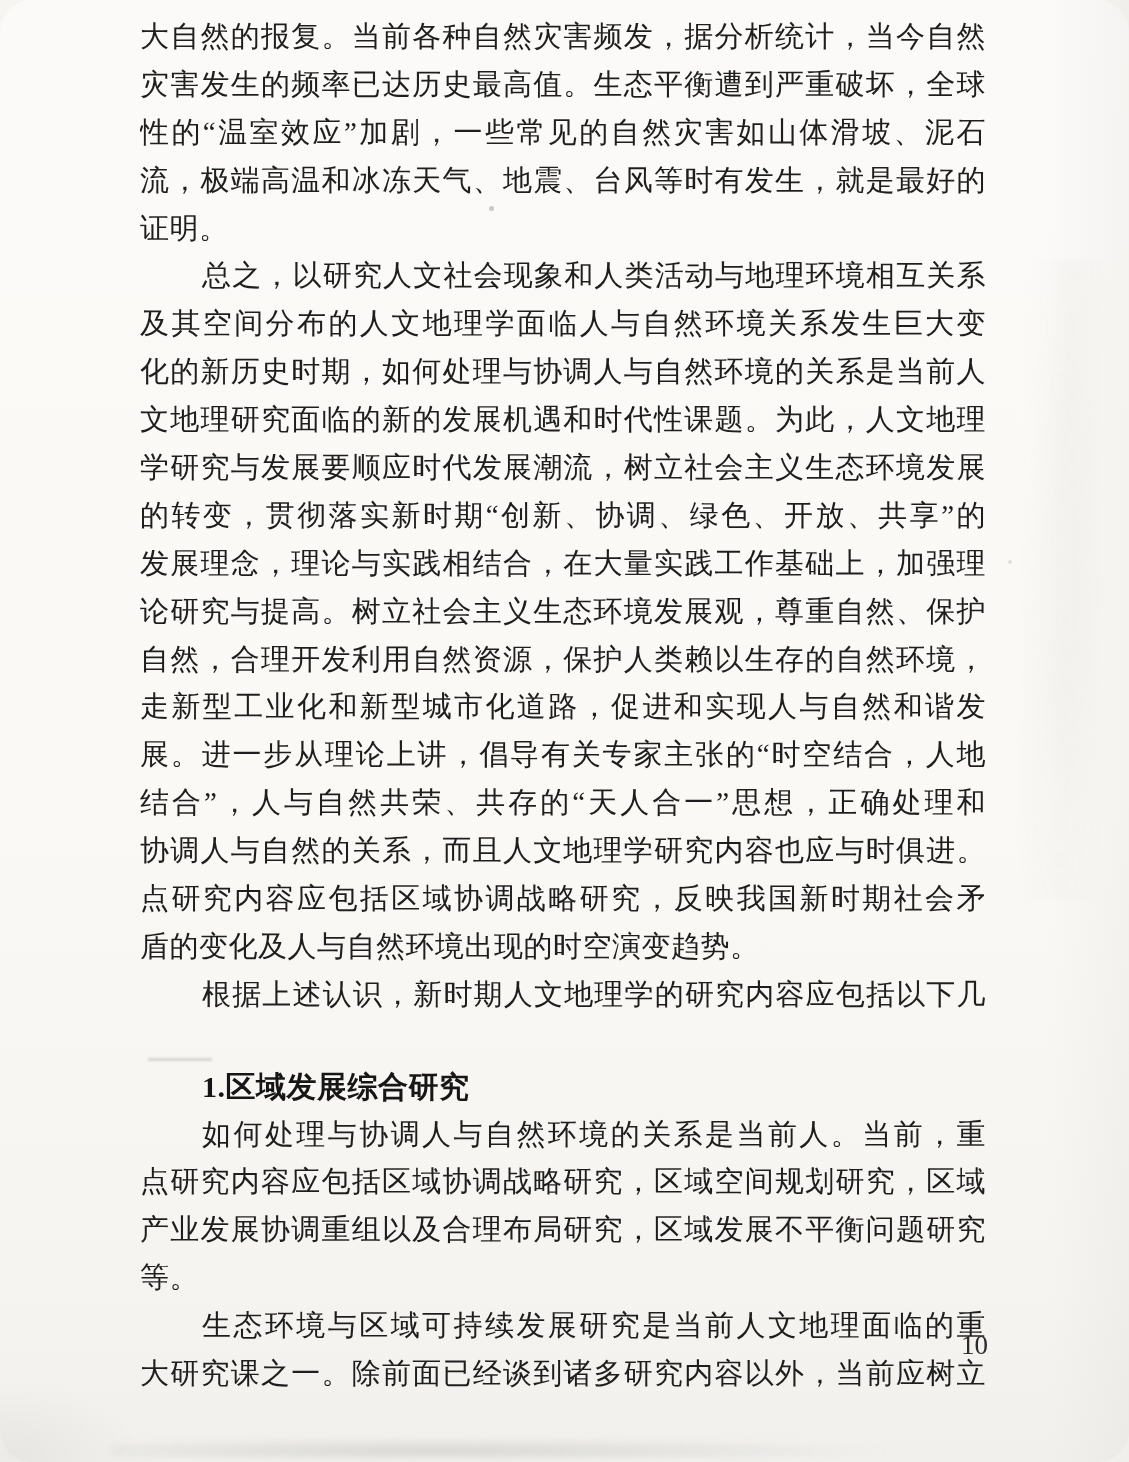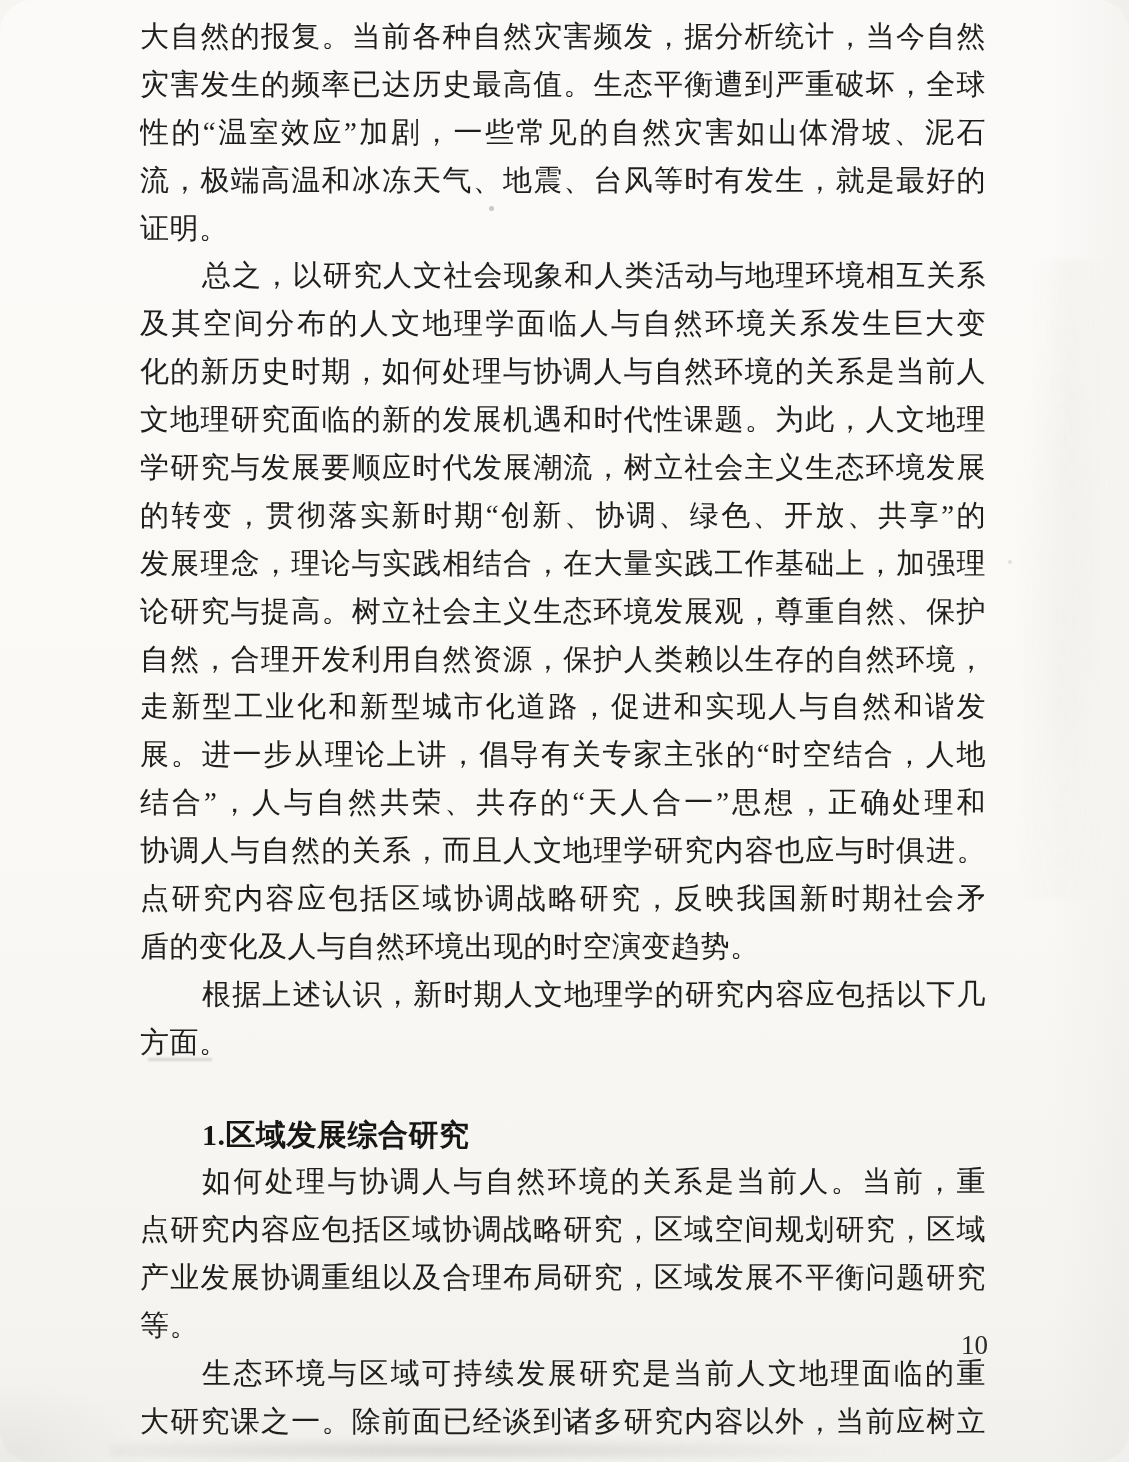--- a/index.html
+++ b/index.html
@@ -125,21 +125,20 @@
         <div class="line">自然，合理开发利用自然资源，保护人类赖以生存的自然环境，</div>
         <div class="line">走新型工业化和新型城市化道路，促进和实现人与自然和谐发</div>
         <div class="line">展。进一步从理论上讲，倡导有关专家主张的“时空结合，人地</div>
         <div class="line">结合”，人与自然共荣、共存的“天人合一”思想，正确处理和</div>
         <div class="line">协调人与自然的关系，而且人文地理学研究内容也应与时俱进。</div>
         <div class="line">点研究内容应包括区域协调战略研究，反映我国新时期社会矛</div>
         <div class="line end">盾的变化及人与自然环境出现的时空演变趋势。</div>
       </div>
       <div>
         <div class="line ind">根据上述认识，新时期人文地理学的研究内容应包括以下几</div>
-        <div class="line end">方面。</div>
       </div>
       <div>
         <div class="line head ind end">1.区域发展综合研究</div>
       </div>
       <div>
         <div class="line ind">如何处理与协调人与自然环境的关系是当前人。当前，重</div>
         <div class="line">点研究内容应包括区域协调战略研究，区域空间规划研究，区域</div>
         <div class="line">产业发展协调重组以及合理布局研究，区域发展不平衡问题研究</div>
         <div class="line end">等。</div>
       </div>

